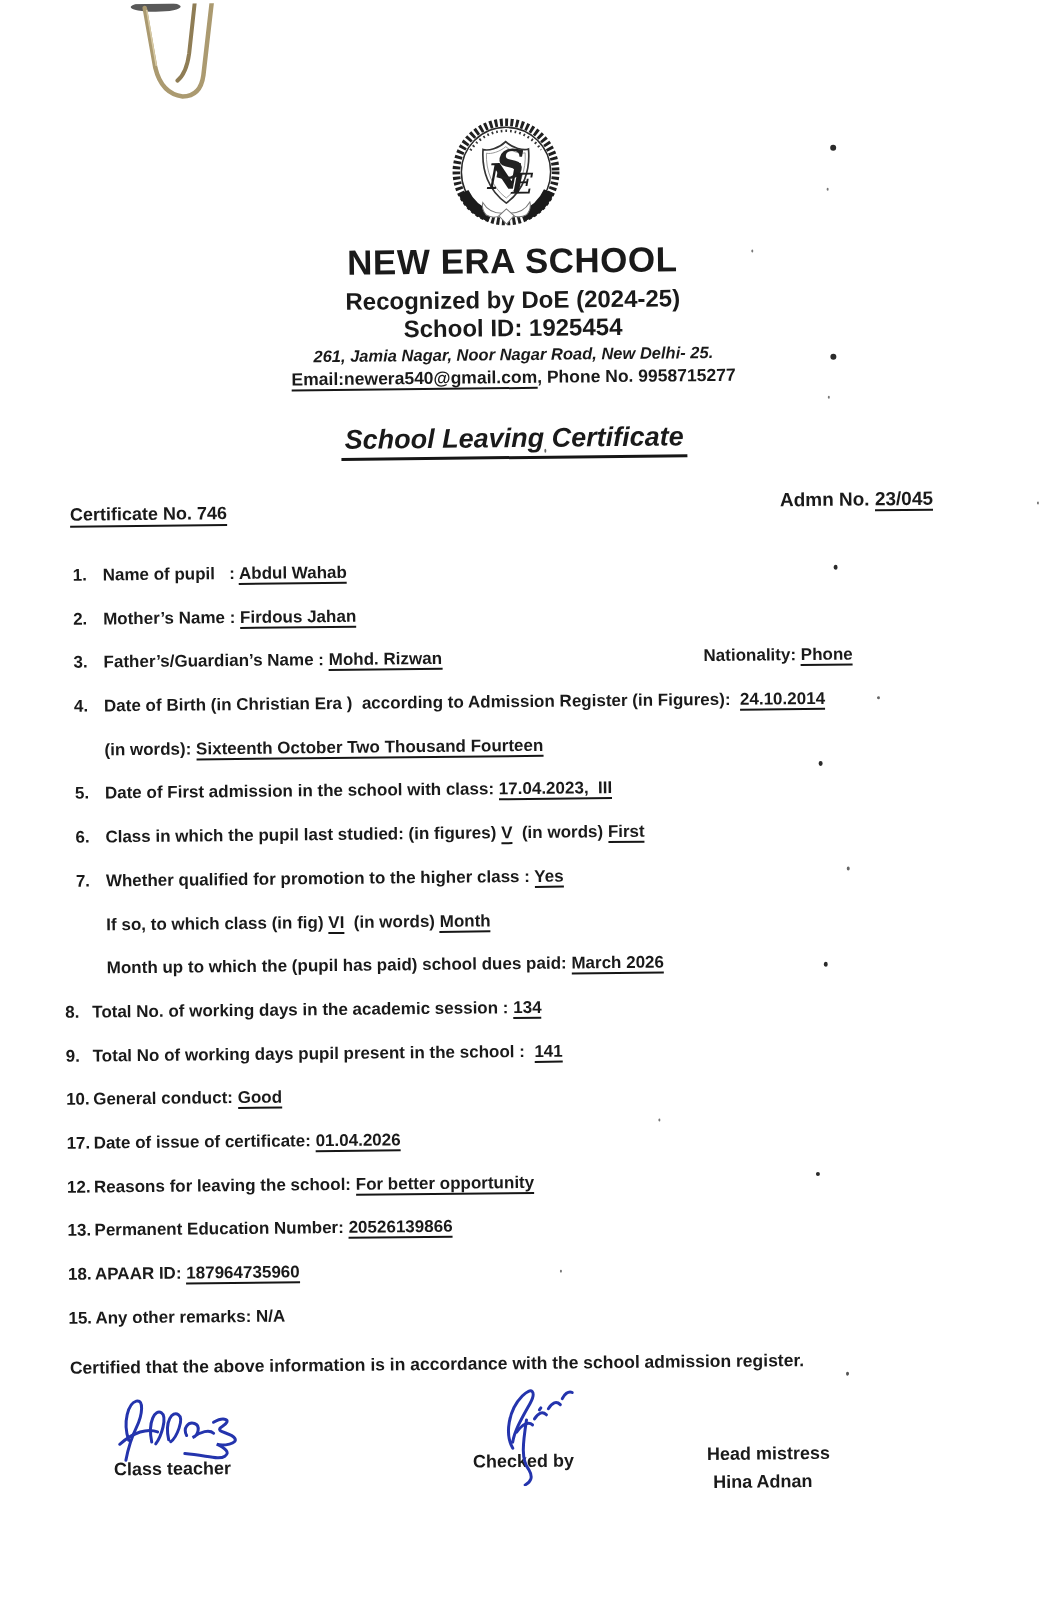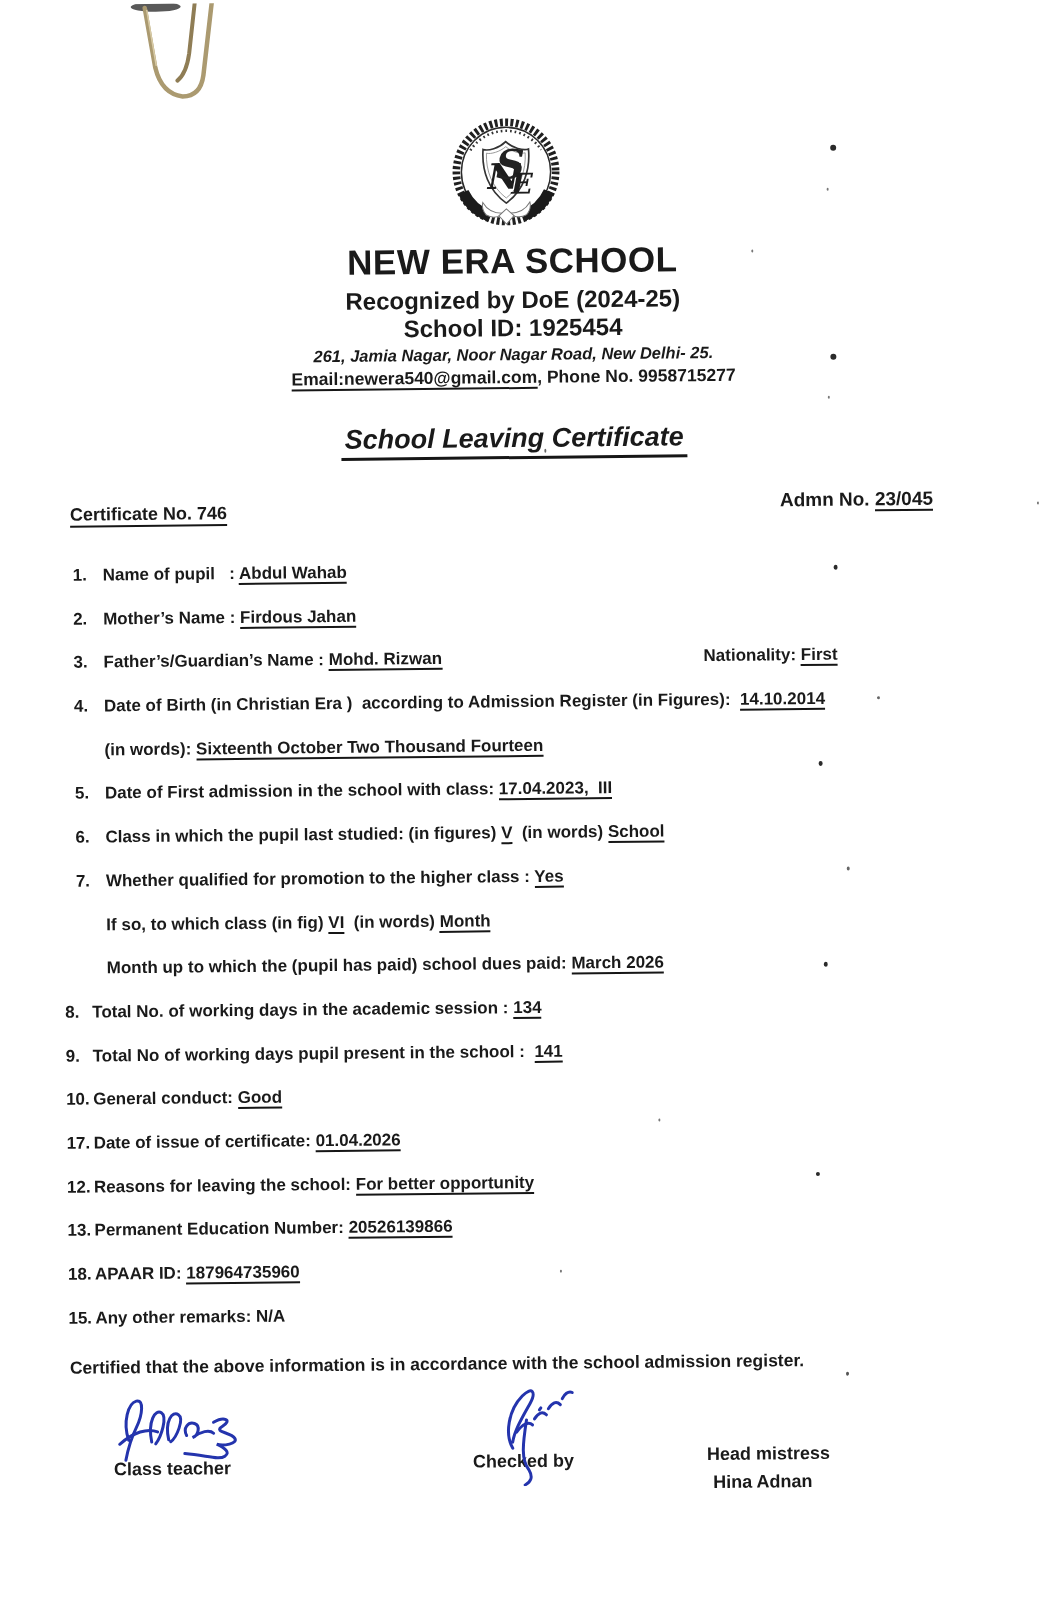--- a/index.html
+++ b/index.html
@@ -68,25 +68,25 @@
     <div class="hline email"><span class="u">Email:newera540@gmail.com</span><span>, Phone No. 9958715277</span></div>
     <div class="hline titleline"><span>School Leaving Certificate</span></div>
   </div>
 
   <div class="abs certno"><span>Certificate No. 746</span></div>
   <div class="abs admno"><span>Admn No. </span><span class="u">23/045</span></div>
 
   <div class="lines">
       <div class="line"><span class="num">1.</span><span>Name of pupil   : </span><span class="u">Abdul Wahab</span></div>
       <div class="line"><span class="num">2.</span><span>Mother’s Name : </span><span class="u">Firdous Jahan</span></div>
-      <div class="line"><span class="num">3.</span><span>Father’s/Guardian’s Name : </span><span class="u">Mohd. Rizwan</span><span class="rightgrp"><span>Nationality: </span><span class="u">First</span></span></div>
-      <div class="line"><span class="num">4.</span><span>Date of Birth (in Christian Era )  according to Admission Register (in Figures):  </span><span class="u">14.10.2014</span></div>
+      <div class="line"><span class="num">3.</span><span>Father’s/Guardian’s Name : </span><span class="u">Mohd. Rizwan</span><span class="rightgrp"><span>Nationality: </span><span class="u">Phone</span></span></div>
+      <div class="line"><span class="num">4.</span><span>Date of Birth (in Christian Era )  according to Admission Register (in Figures):  </span><span class="u">24.10.2014</span></div>
       <div class="line"><span class="num"></span><span>(in words): </span><span class="u">Sixteenth October Two Thousand Fourteen</span></div>
       <div class="line"><span class="num">5.</span><span>Date of First admission in the school with class: </span><span class="u">17.04.2023,  III</span></div>
-      <div class="line"><span class="num">6.</span><span>Class in which the pupil last studied: (in figures) </span><span class="u">V</span><span>  (in words) </span><span class="u">School</span></div>
+      <div class="line"><span class="num">6.</span><span>Class in which the pupil last studied: (in figures) </span><span class="u">V</span><span>  (in words) </span><span class="u">First</span></div>
       <div class="line"><span class="num">7.</span><span>Whether qualified for promotion to the higher class : </span><span class="u">Yes</span></div>
       <div class="line"><span class="num"></span><span>If so, to which class (in fig) </span><span class="u">VI</span><span>  (in words) </span><span class="u">Month</span></div>
       <div class="line"><span class="num"></span><span>Month up to which the (pupil has paid) school dues paid: </span><span class="u">March 2026</span></div>
       <div class="line low"><span class="num">8.</span><span>Total No. of working days in the academic session : </span><span class="u">134</span></div>
       <div class="line low"><span class="num">9.</span><span>Total No of working days pupil present in the school :  </span><span class="u">141</span></div>
       <div class="line low"><span class="num">10.</span><span>General conduct: </span><span class="u">Good</span></div>
       <div class="line low"><span class="num">17.</span><span>Date of issue of certificate: </span><span class="u">01.04.2026</span></div>
       <div class="line low"><span class="num">12.</span><span>Reasons for leaving the school: </span><span class="u">For better opportunity</span></div>
       <div class="line low"><span class="num">13.</span><span>Permanent Education Number: </span><span class="u">20526139866</span></div>
       <div class="line low"><span class="num">18.</span><span>APAAR ID: </span><span class="u">187964735960</span></div>

